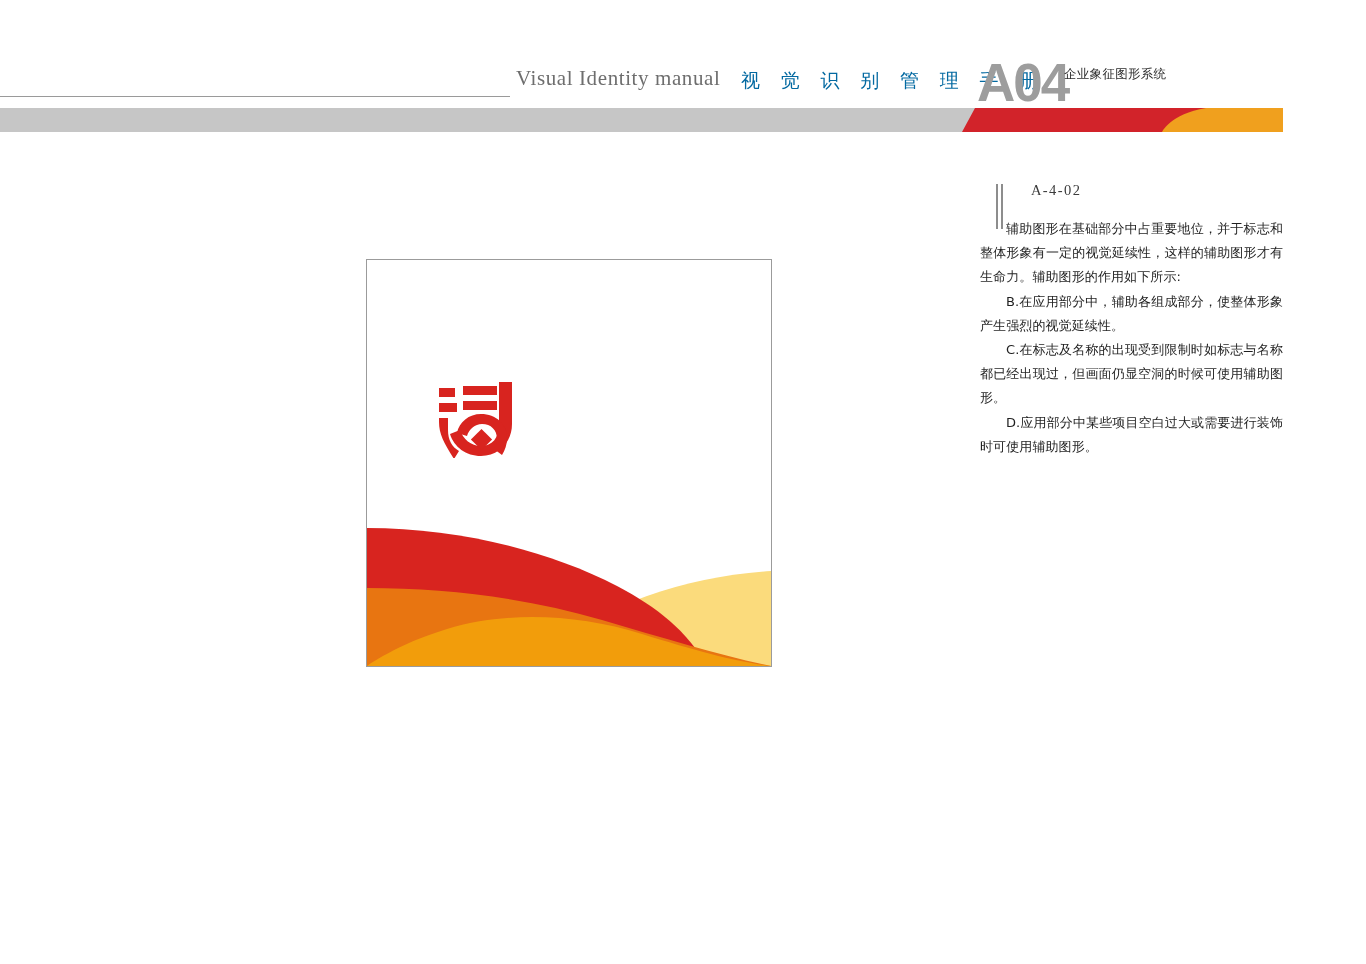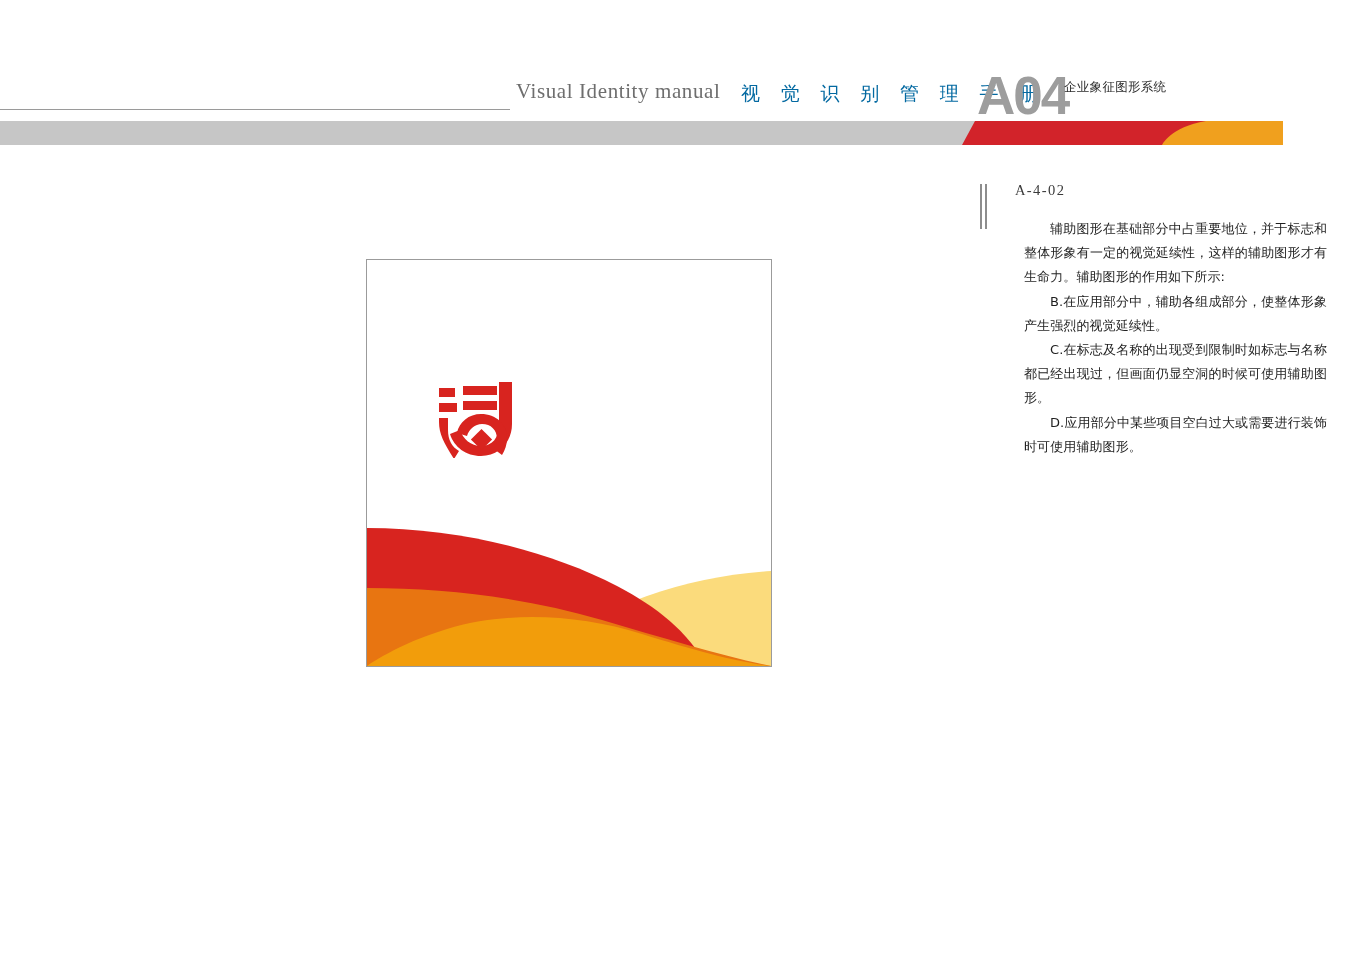--- a/index.html
+++ b/index.html
@@ -12,21 +12,21 @@
     height: 964px;
     position: relative;
     overflow: hidden;
     font-family: "Liberation Sans", "DejaVu Sans", sans-serif;
     color: #231f20;
   }
 
   
   #header {
     position: absolute;
-    left: 0; top: 17px;
+    left: 0; top: 4px;
     width: 1210px;
     height: 140px;
   }
 
   
   .header-rule {
     position: absolute;
     left: 0;
     top: 92px;
     width: 510px;
@@ -163,20 +163,21 @@
   
   #info-panel {
     position: absolute;
     left: 980px;
     top: 182px;
     width: 306px;
   }
   .panel-head {
     position: relative;
     padding-left: 35px;
+    margin-left: 16px;
   }
   .panel-head .rule-a,
   .panel-head .rule-b {
     position: absolute;
     top: 2px;
     width: 2px;
     height: 45px;
     background: #8d8d8d;
   }
   .panel-head .rule-a { left: 0px; }
@@ -196,21 +197,20 @@
     letter-spacing: 1.2px;
     line-height: 27px;
     color: #111111;
     margin-top: 2px;
     white-space: nowrap;
   }
 
   #panel-body {
     margin-top: 18px;
     width: 303px;
-    margin-left: 44px;
   }
   #panel-body p {
     margin: 0;
     font-family: "DejaVu Sans", "Liberation Sans", sans-serif;
     font-size: 13px;
     line-height: 24.2px;
     color: #1f1f1f;
     text-indent: 26px;
     text-align: justify;
     text-justify: inter-character;

